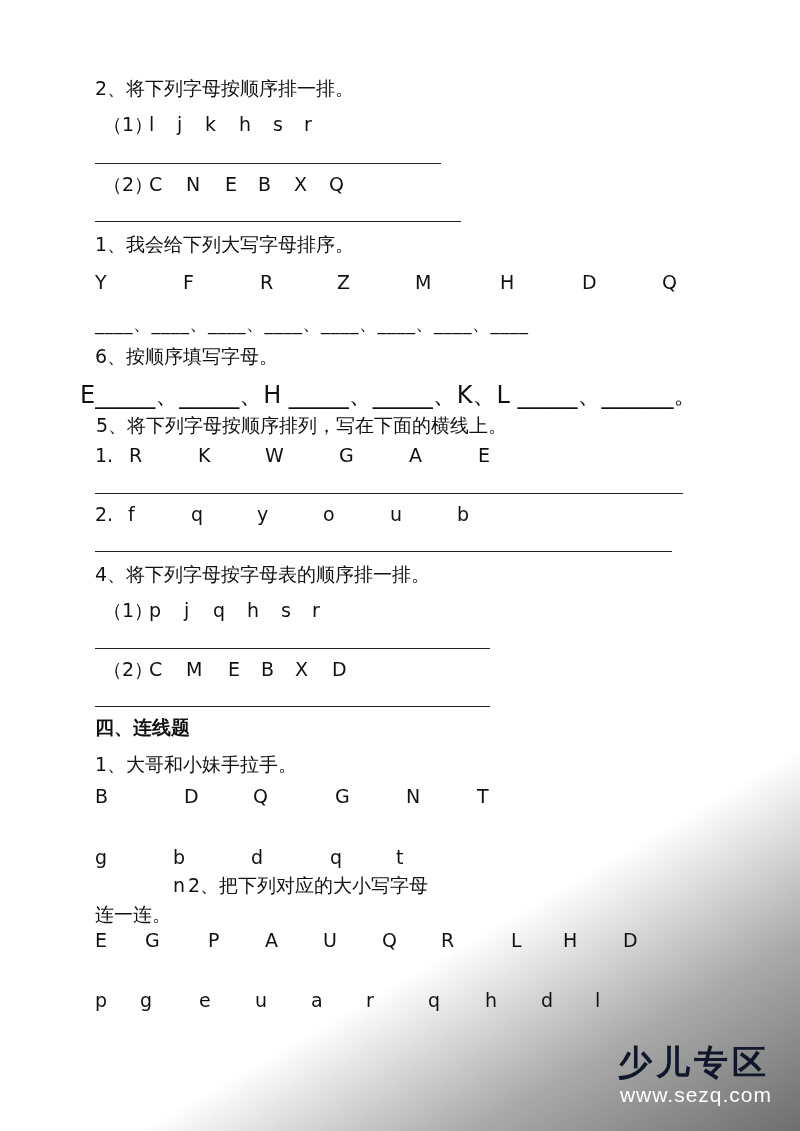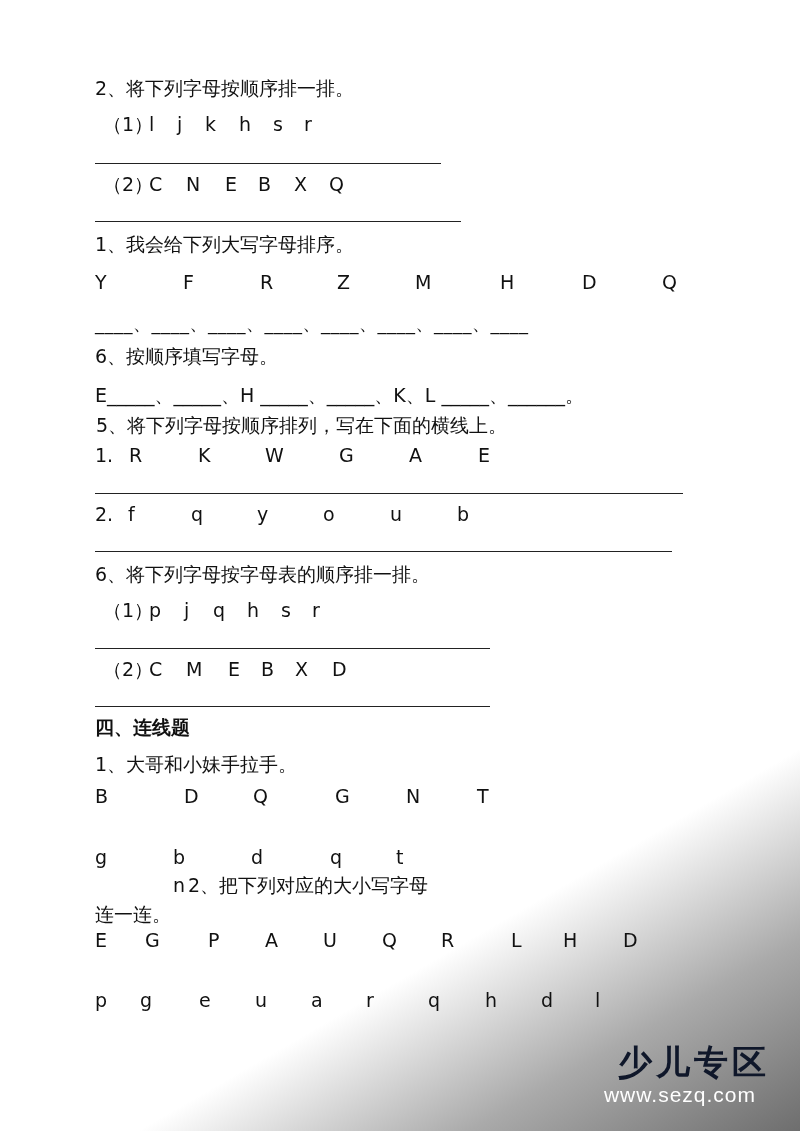--- a/index.html
+++ b/index.html
@@ -18,21 +18,21 @@
     .bold { font-weight: bold; }
     .line { position: absolute; height: 0; border-top: 1.5px solid #222; }
     .row { position: absolute; font-size: 19px; line-height: 24px; }
     .row span { position: absolute; top: 0; white-space: pre; }
     .watermark-cn {
       position: absolute; right: 30px; top: 1040px;
       font-size: 34px; font-weight: bold; color: #0f172a; letter-spacing: 4px;
       font-family: "DejaVu Sans", sans-serif;
     }
     .watermark-url {
-      position: absolute; right: 44px; top: 1083px;
+      position: absolute; right: 28px; top: 1083px;
       font-size: 21px; color: #ffffff; letter-spacing: 1px;
       font-family: "Liberation Sans", sans-serif;
     }
   </style>
 </head>
 <body>
 
 <div class="bg-gradient"></div>
 
 <div class="t" style="left:95px; top:76px;">2、将下列字母按顺序排一排。</div>
@@ -64,21 +64,21 @@
   <span style="left:165px;">R</span>
   <span style="left:242px;">Z</span>
   <span style="left:320px;">M</span>
   <span style="left:405px;">H</span>
   <span style="left:487px;">D</span>
   <span style="left:567px;">Q</span>
 </div>
 <div class="t" style="left:95px; top:312px; font-size:18px; letter-spacing:0.5px;">____、____、____、____、____、____、____、____</div>
 
 <div class="t" style="left:95px; top:344px;">6、按顺序填写字母。</div>
-<div class="t" style="left:95px; top:383px; font-size:19px;">E_____、_____、H _____、_____、K、L _____、______。</div>
+<div class="t" style="left:80px; top:383px; font-size:24px;">E_____、_____、H _____、_____、K、L _____、______。</div>
 
 <div class="t" style="left:96px; top:413px;">5、将下列字母按顺序排列，写在下面的横线上。</div>
 <div class="row" style="left:95px; top:443px;">
   <span style="left:0px;">1.</span>
   <span style="left:34px;">R</span>
   <span style="left:103px;">K</span>
   <span style="left:170px;">W</span>
   <span style="left:244px;">G</span>
   <span style="left:314px;">A</span>
   <span style="left:383px;">E</span>
@@ -88,21 +88,21 @@
   <span style="left:0px;">2.</span>
   <span style="left:33px;">f</span>
   <span style="left:96px;">q</span>
   <span style="left:162px;">y</span>
   <span style="left:228px;">o</span>
   <span style="left:295px;">u</span>
   <span style="left:362px;">b</span>
 </div>
 <div class="line" style="left:95px; top:551px; width:577px;"></div>
 
-<div class="t" style="left:95px; top:562px;">6、将下列字母按字母表的顺序排一排。</div>
+<div class="t" style="left:95px; top:562px;">4、将下列字母按字母表的顺序排一排。</div>
 <div class="row" style="left:95px; top:598px;">
   <span style="left:8px;">（1）</span>
   <span style="left:54px;">p</span>
   <span style="left:89px;">j</span>
   <span style="left:118px;">q</span>
   <span style="left:152px;">h</span>
   <span style="left:186px;">s</span>
   <span style="left:217px;">r</span>
 </div>
 <div class="line" style="left:95px; top:648px; width:395px;"></div>

